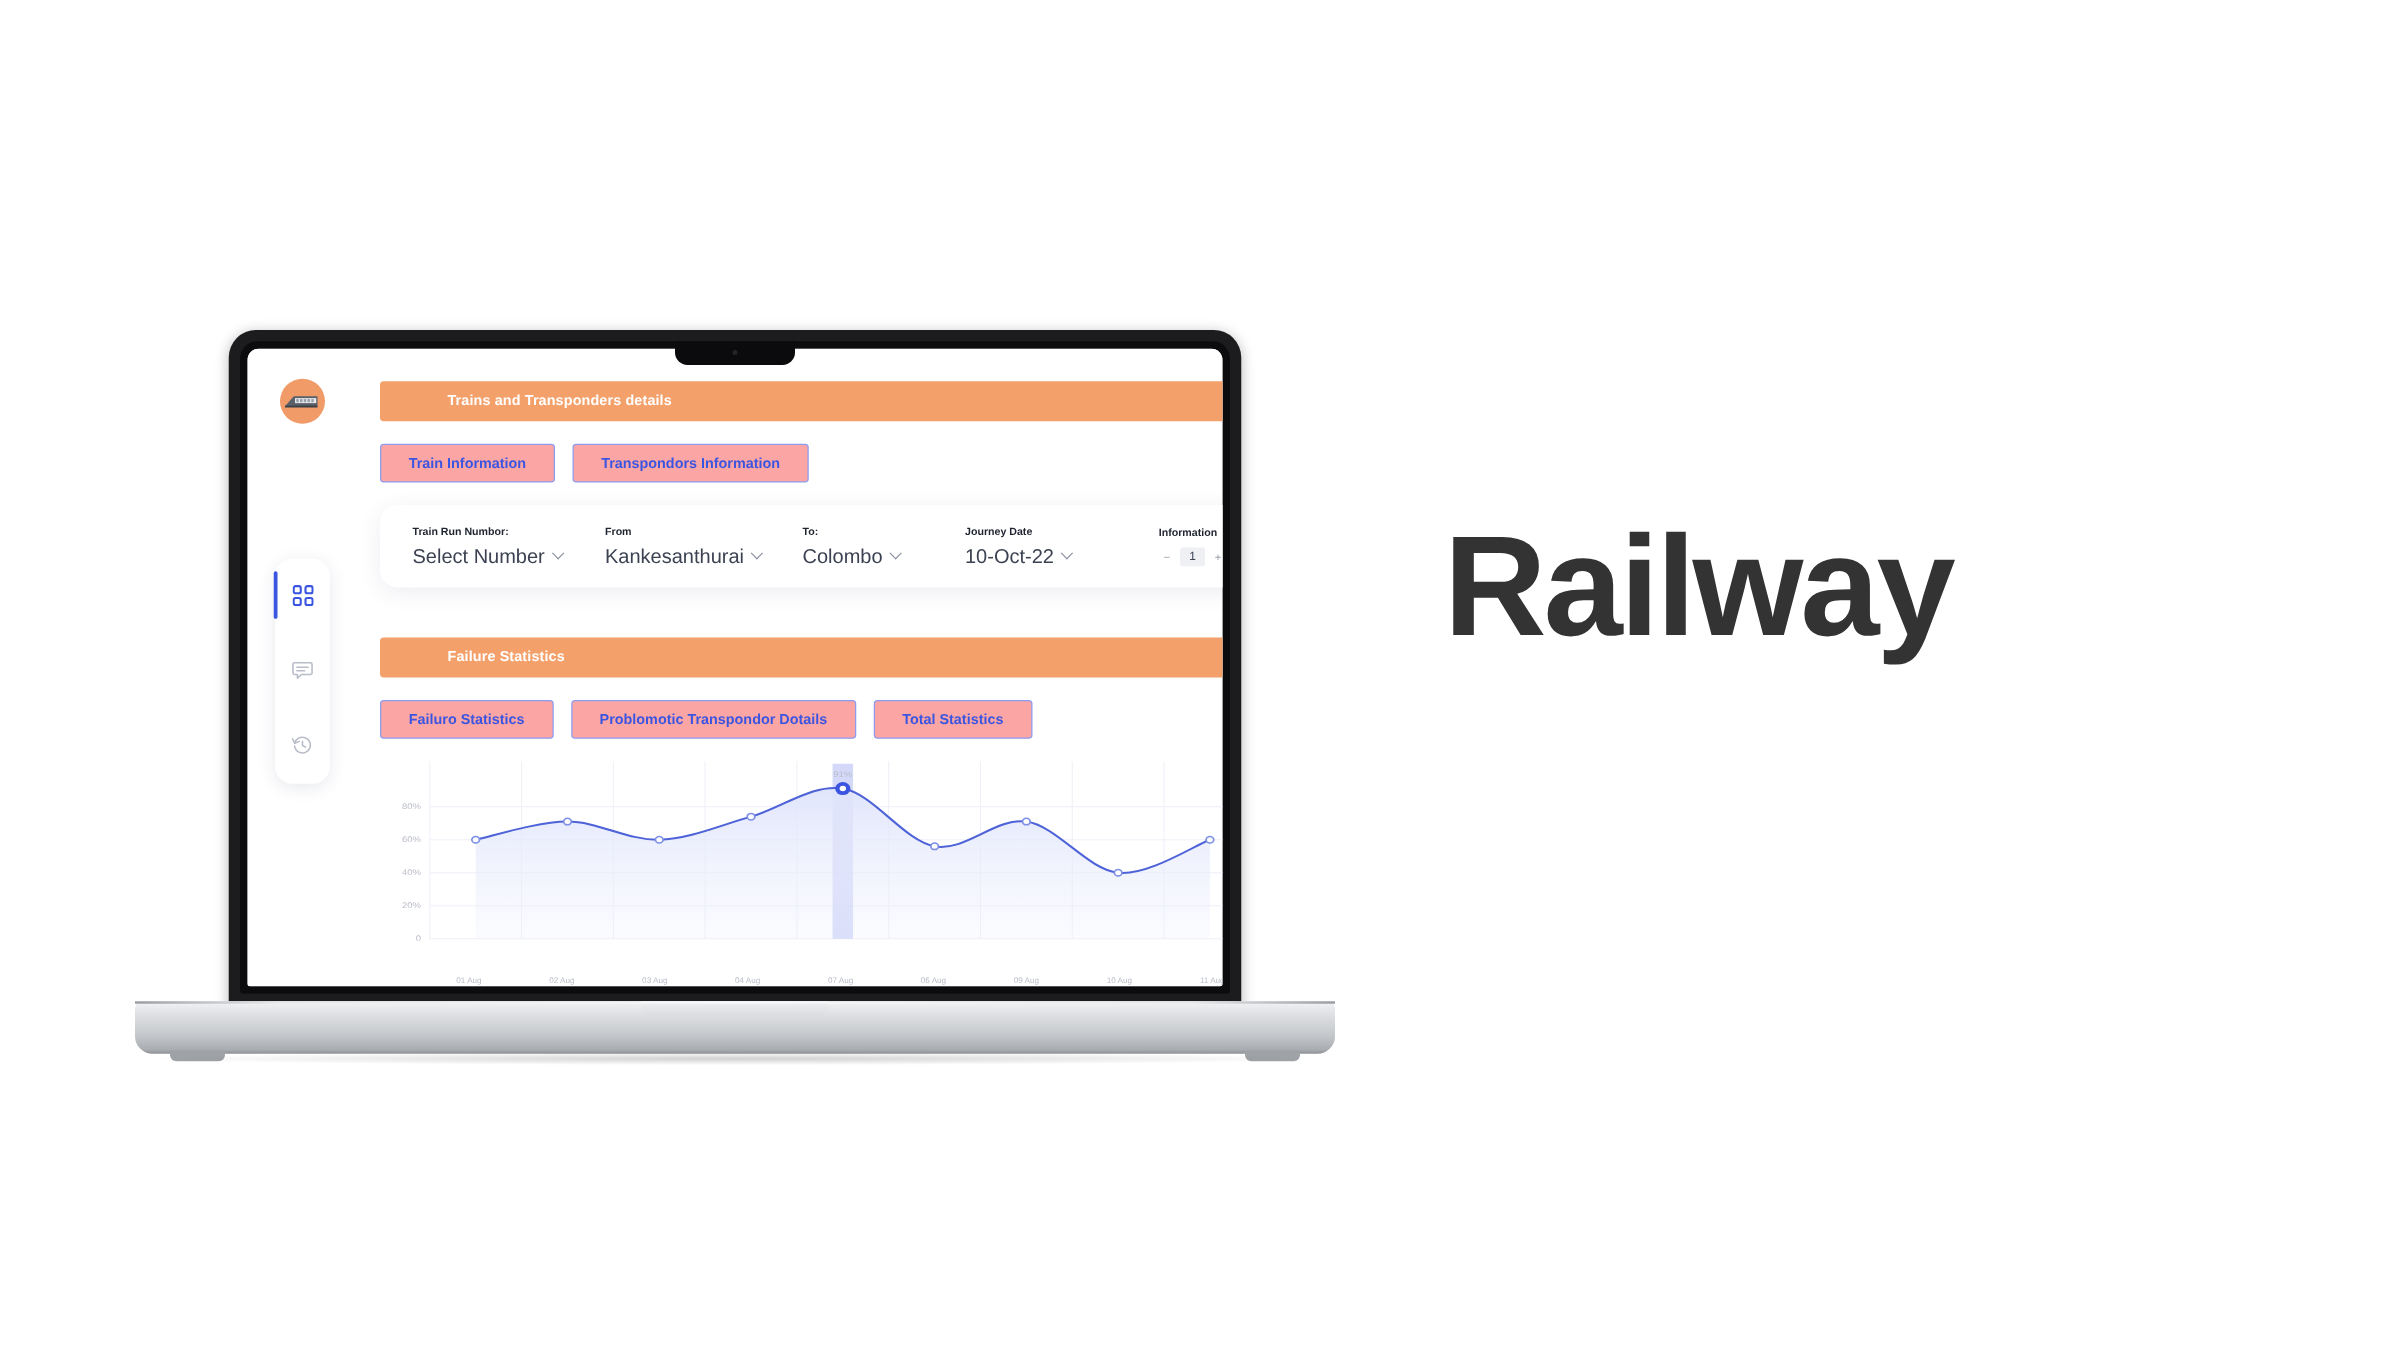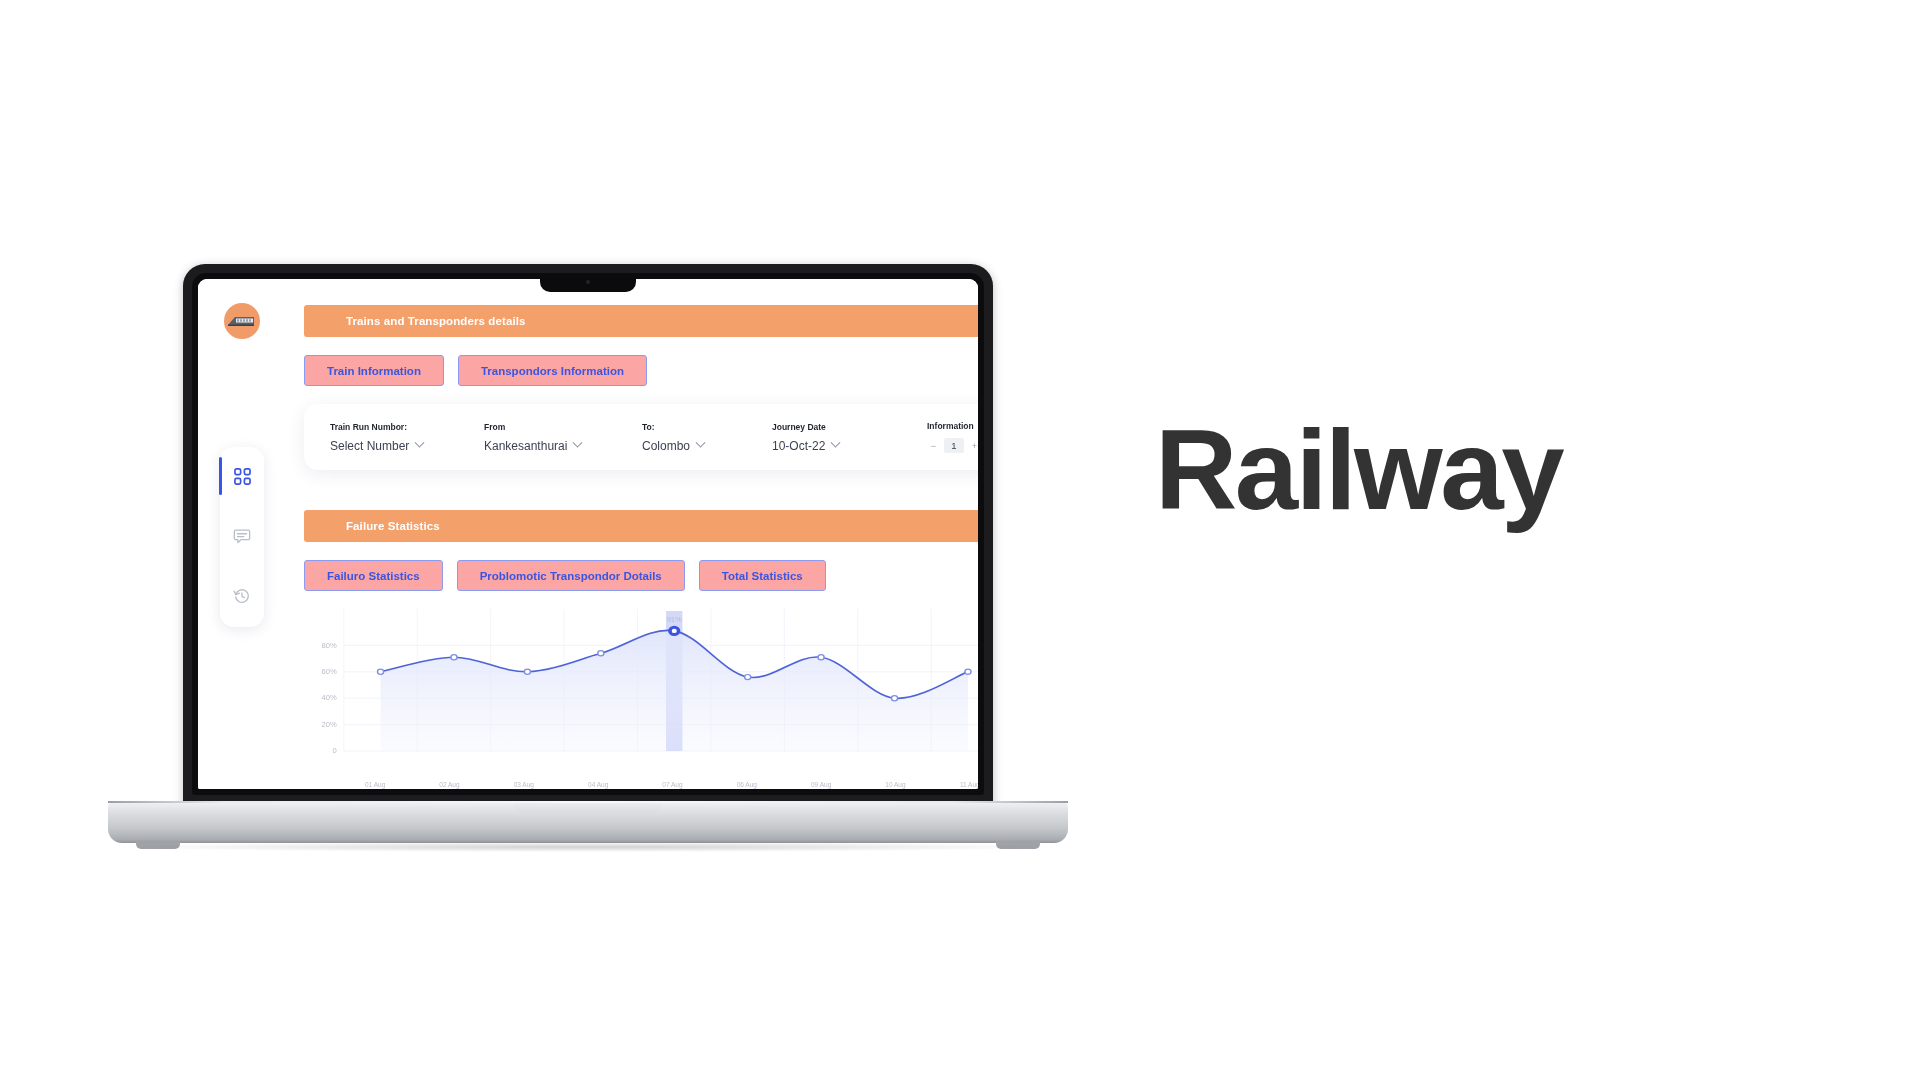--- a/index.html
+++ b/index.html
@@ -81,41 +81,41 @@
   }
   .rail-item { position: relative; width: 44px; height: 26px; display:flex; align-items:center; justify-content:center; }
   .rail-item.active::before {
     content:""; position:absolute; left:-1px; top:-6px; width:3px; height:38px;
     background:#3b55e0; border-radius:2px;
   }
 
   
   .banner {
     background:#f4a06a; color:#fff; border-radius: 3px;
-    height: 32px; display:flex; align-items:center; padding-left: 42px;
+    height: 32px; display:flex; align-items:center; padding-left: 54px;
     font-size: 11.5px; font-weight: 700; letter-spacing: .1px;
   }
 
   .tabs { display:flex; gap: 14px; margin-top: 18px; }
   .tab {
     border: 1px solid #8b9cf0; border-radius: 3px; background:#fca5a5;
     color:#3b55e0; font-size: 11.5px; font-weight: 700;
     height: 31px; display:flex; align-items:center; justify-content:center;
     padding: 0 22px; white-space: nowrap;
   }
 
   
   .filter-card {
     margin-top: 18px; background:#fff; border-radius: 14px;
     box-shadow: 0 4px 18px rgba(40,50,100,0.09);
     height: 66px; display:flex; align-items:center; padding: 0 26px; gap: 0;
   }
   .field { display:flex; flex-direction:column; gap: 7px; }
   .field-label { font-size: 8.5px; color:#1f2430; font-weight: 700; }
-  .field-value { font-size: 12px; color:#3c4252; display:flex; align-items:center; gap:7px; }
+  .field-value { font-size: 16px; color:#3c4252; display:flex; align-items:center; gap:7px; }
   .caret { width: 7px; height: 7px; border-right: 1.3px solid #8a90a0; border-bottom: 1.3px solid #8a90a0;
            transform: rotate(45deg) translate(-2px,-2px); }
   .f1 { width: 154px; } .f2 { width: 158px; } .f3 { width: 130px; } .f4 { width: 155px; }
 
   .stepper { display:flex; align-items:center; gap: 4px; }
   .step-btn { width: 13px; height: 13px; font-size: 9px; color:#9aa0ae; display:flex; align-items:center; justify-content:center; }
   .step-val { width: 20px; height: 15px; background:#eef0f4; border-radius: 2px; font-size: 9.5px; color:#3c4252;
               display:flex; align-items:center; justify-content:center; }
 
   

